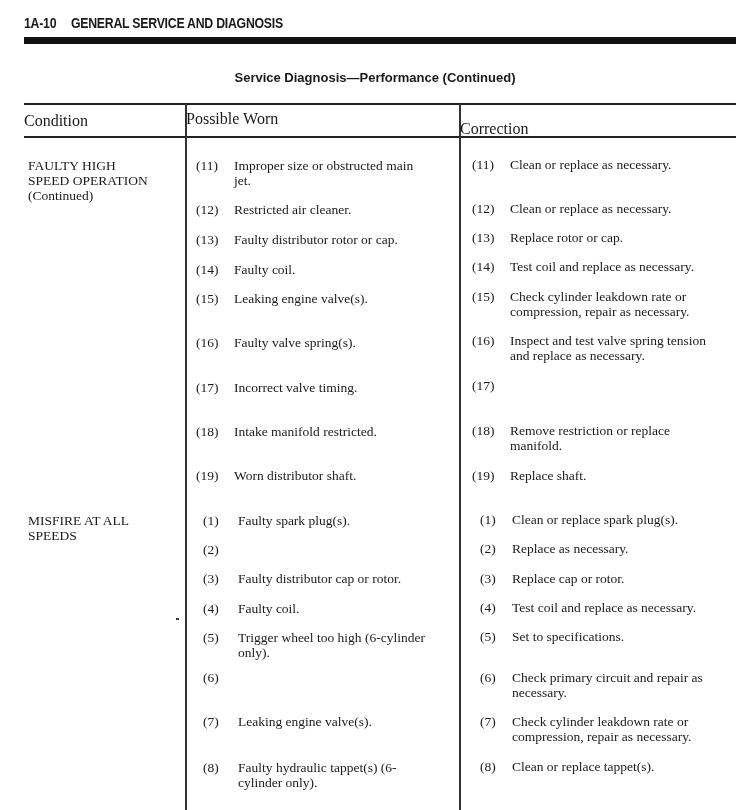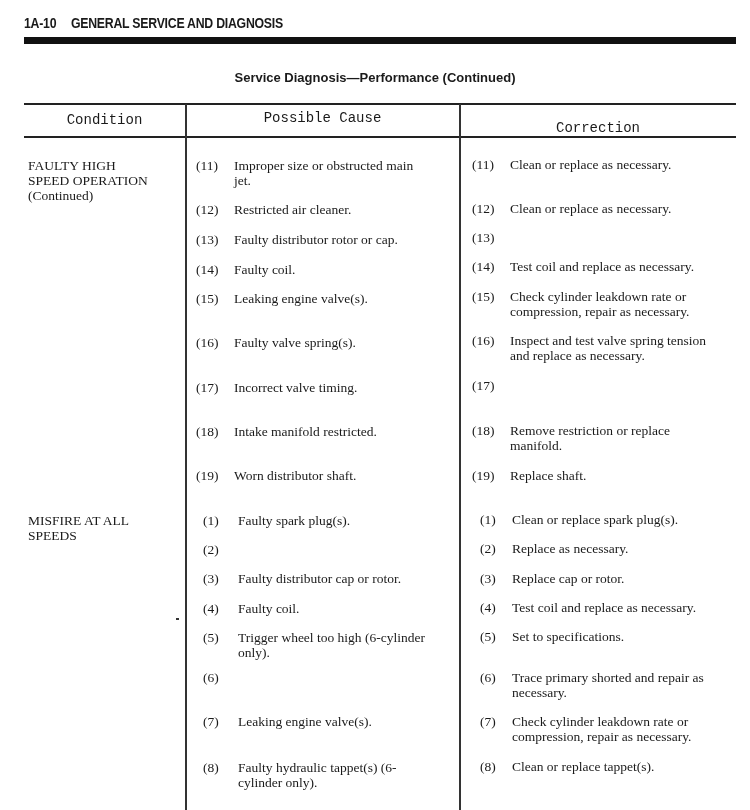--- a/index.html
+++ b/index.html
@@ -3,21 +3,21 @@
 <meta charset="utf-8">
 <style>
   html, body { margin:0; padding:0; background:#ffffff; }
   body { width:750px; height:810px; position:relative; overflow:hidden; color:#1a1a1a; }
   .page-header { position:absolute; left:24px; top:14px; font-family:"Liberation Sans", sans-serif; font-weight:bold; font-size:15px; letter-spacing:-0.3px; transform:scaleX(0.82); transform-origin:left top; white-space:nowrap; }
   .page-header .num { margin-right:14px; }
   .thick-bar { position:absolute; left:24px; top:37px; width:712px; height:7px; background:#111; }
   .table-title { position:absolute; left:0; width:750px; top:70px; text-align:center; font-family:"Liberation Sans", sans-serif; font-weight:bold; font-size:13px; }
   .hline { position:absolute; height:2px; background:#222; }
   .vline { position:absolute; width:1.5px; background:#333; }
-  .col-head { position:absolute; font-family:Liberation Mono, monospace; font-size:14px; text-align:center; }
+  .col-head { position:absolute; font-family:Liberation Serif, serif; font-size:16px; }
   .cell { position:absolute; font-family:"Liberation Serif", serif; font-size:13.5px; line-height:15px; }
   .cond { left:28px; width:150px; }
   .item { display:flex; }
   .item .n { width:38px; flex:none; }
   .item .t { flex:1; }
   .cause { left:196px; width:262px; }
   .corr { left:472px; width:270px; }
   .tick { position:absolute; left:176px; top:618px; width:3px; height:1.5px; background:#333; }
 </style>
 </head>
@@ -31,21 +31,21 @@
 
 <div class="table-title">Service Diagnosis—Performance (Continued)</div>
 
 <div class="hline" style="left:24px; top:103px; width:712px;"></div>
 <div class="hline" style="left:24px; top:136px; width:712px;"></div>
 <div class="vline" style="left:185px; top:104px; height:706px;"></div>
 <div class="vline" style="left:459px; top:104px; height:706px;"></div>
 <div class="tick"></div>
 
 <div class="col-head" style="left:24px; width:161px; top:112px;">Condition</div>
-<div class="col-head" style="left:186px; width:273px; top:110px;">Possible Cause</div>
+<div class="col-head" style="left:186px; width:273px; top:110px;">Possible Worn</div>
 <div class="col-head" style="left:460px; width:276px; top:120px;">Correction</div>
 
 <div class="cell cond" style="top:158px;">
   <div>FAULTY HIGH</div>
   <div>SPEED OPERATION</div>
   <div>(Continued)</div>
 </div>
 
 <div class="cell cause item" style="top:158px;">
     <span class="n">(11)</span>
@@ -87,20 +87,21 @@
 <div class="cell corr item" style="top:157px;">
     <span class="n">(11)</span>
     <span class="t">Clean or replace as necessary.</span>
   </div>
 <div class="cell corr item" style="top:201px;">
     <span class="n">(12)</span>
     <span class="t">Clean or replace as necessary.</span>
   </div>
 <div class="cell corr item" style="top:230px;">
     <span class="n">(13)</span>
+    <span class="t">Replace rotor or cap.</span>
   </div>
 <div class="cell corr item" style="top:259px;">
     <span class="n">(14)</span>
     <span class="t">Test coil and replace as necessary.</span>
   </div>
 <div class="cell corr item" style="top:289px;">
     <span class="n">(15)</span>
     <span class="t" style="max-width:215px">Check cylinder leakdown rate or compression, repair as necessary.</span>
   </div>
 <div class="cell corr item" style="top:333px;">
@@ -170,21 +171,21 @@
 <div class="cell corr item" style="top:600px; left:480px;">
     <span class="n" style="width:32px">(4)</span>
     <span class="t">Test coil and replace as necessary.</span>
   </div>
 <div class="cell corr item" style="top:629px; left:480px;">
     <span class="n" style="width:32px">(5)</span>
     <span class="t">Set to specifications.</span>
   </div>
 <div class="cell corr item" style="top:670px; left:480px;">
     <span class="n" style="width:32px">(6)</span>
-    <span class="t" style="max-width:205px">Trace primary shorted and repair as necessary.</span>
+    <span class="t" style="max-width:205px">Check primary circuit and repair as necessary.</span>
   </div>
 <div class="cell corr item" style="top:714px; left:480px;">
     <span class="n" style="width:32px">(7)</span>
     <span class="t" style="max-width:215px">Check cylinder leakdown rate or compression, repair as necessary.</span>
   </div>
 <div class="cell corr item" style="top:759px; left:480px;">
     <span class="n" style="width:32px">(8)</span>
     <span class="t">Clean or replace tappet(s).</span>
   </div>
 

